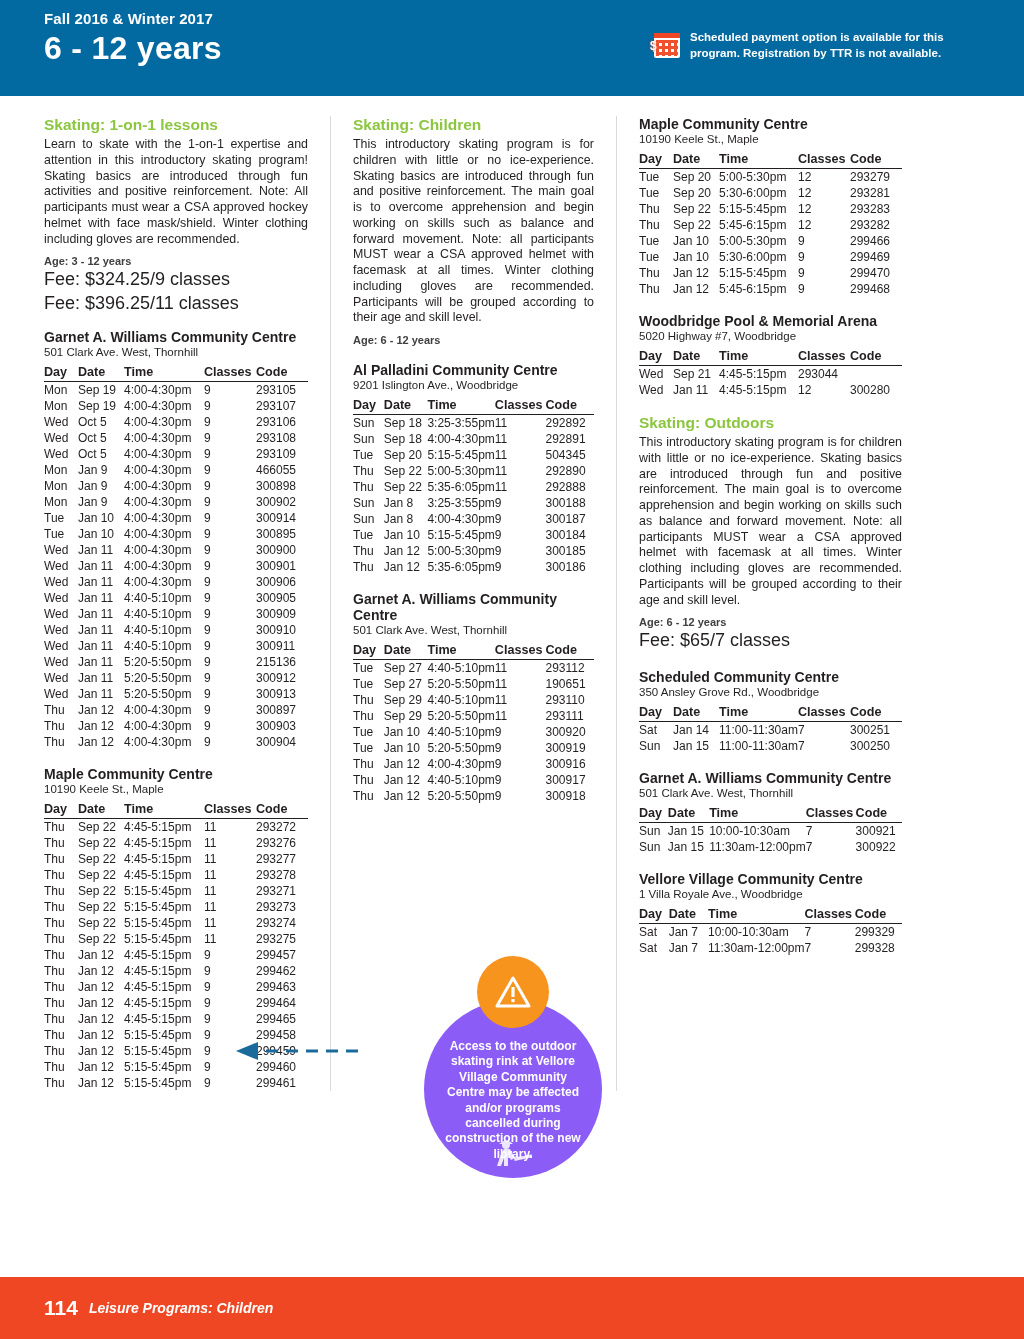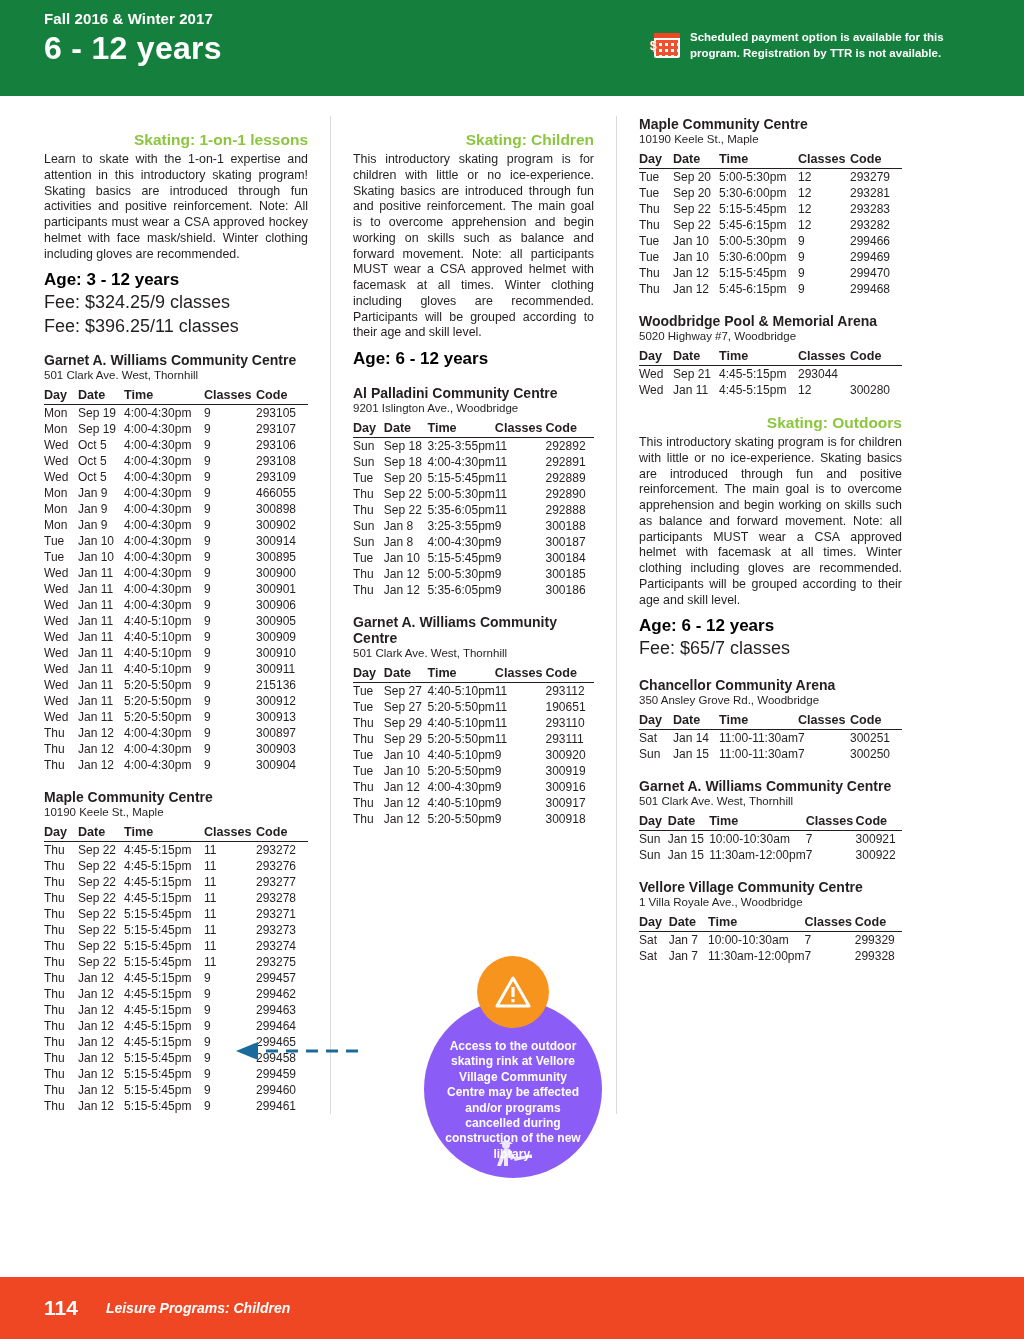--- a/index.html
+++ b/index.html
@@ -7,21 +7,21 @@
   body {
     width:1024px; height:1339px;
     font-family:"Liberation Sans", sans-serif;
     background:#ffffff;
     color:#231f20;
     position:relative;
     overflow:hidden;
   }
   
   .header {
-    background:#15803d;
+    background:#0369a1;
     color:#ffffff;
     height:96px;
     padding:10px 44px 0 44px;
     position:relative;
   }
   .header .season {
     font-size:15px; font-weight:bold; letter-spacing:.1px;
   }
   .header .agetitle {
     font-size:32px; font-weight:bold; margin-top:3px; letter-spacing:.3px;
@@ -63,31 +63,31 @@
     display:flex;
     gap:0;
     position:relative;
   }
   .col { width:286px; }
   .col.c1 { padding-right:22px; }
   .col.c2 { padding-left:22px; padding-right:22px; border-left:1px solid #d9dadb; }
   .col.c3 { padding-left:22px; border-left:1px solid #d9dadb; }
 
   h2.prog-title {
-    color:#8cc63f; font-size:15.5px; font-weight:bold; margin:15px 0 3px 0;text-align:right;
+    color:#8cc63f; font-size:15.5px; font-weight:bold; margin:0 0 3px 0;
   }
   h3.venue {
     font-size:14px; font-weight:bold; margin:16px 0 1px 0; color:#231f20;
   }
   h3.venue.first { margin-top:14px; }
   .addr { font-size:11.5px; margin:0 0 6px 0; }
   p.desc {
     font-size:12.4px; line-height:1.27; margin:0 0 8px 0; text-align:justify;
   }
-  .age { color:#000000; font-weight:bold; font-size:17px; margin:6px 0 1px 0; }
+  .age { color:#404040; font-weight:bold; font-size:11px; margin:6px 0 1px 0; }
   .fee { font-size:18px; margin:0; line-height:1.3; }
   .fees { margin-bottom:4px; }
 
   table.sched {
     width:100%; border-collapse:collapse; font-size:12px; margin-top:2px;
   }
   table.sched th {
     text-align:left; font-weight:bold; font-size:12.6px; padding:1px 0 2px 0;
     border-bottom:1px solid #231f20;
   }
@@ -131,21 +131,21 @@
     width:46px; height:30px; opacity:.85;
   }
   .dash-arrow {
     position:absolute; left:232px; top:1041px; width:126px; height:20px;
   }
 
   
   .footer {
     position:absolute; left:0; bottom:0; width:1024px; height:62px;
     background:#ef4723; color:#fff;
-    display:flex; align-items:center; padding-left:44px; gap:28px;
+    display:flex; align-items:center; padding-left:44px; gap:11px;
   }
   .footer .pnum { font-size:21px; font-weight:bold; }
   .footer .ftitle { font-size:14px; font-weight:bold;font-style:italic; }
 </style>
 </head>
 <body>
 
 <div class="header">
   <div class="season">Fall 2016 &amp; Winter 2017</div>
   <div class="agetitle">6 - 12 years</div>
@@ -514,21 +514,21 @@
               <td class="cell-date">Sep 18</td>
               <td class="cell-time">4:00-4:30pm</td>
               <td class="cell-classes">11</td>
               <td class="cell-code">292891</td>
             </tr>
             <tr>
               <td class="cell-day">Tue</td>
               <td class="cell-date">Sep 20</td>
               <td class="cell-time">5:15-5:45pm</td>
               <td class="cell-classes">11</td>
-              <td class="cell-code">292889</td>
+              <td class="cell-code">504345</td>
             </tr>
             <tr>
               <td class="cell-day">Thu</td>
               <td class="cell-date">Sep 22</td>
               <td class="cell-time">5:00-5:30pm</td>
               <td class="cell-classes">11</td>
               <td class="cell-code">292890</td>
             </tr>
             <tr>
               <td class="cell-day">Thu</td>
@@ -756,21 +756,21 @@
               <td class="cell-code">300280</td>
             </tr>
           </tbody>
       </table>
 
       <h2 class="prog-title" style="margin-top:16px">Skating: Outdoors</h2>
       <p class="desc">This introductory skating program is for children with little or no ice-experience. Skating basics are introduced through fun and positive reinforcement. The main goal is to overcome apprehension and begin working on skills such as balance and forward movement. Note: all participants MUST wear a CSA approved helmet with facemask at all times. Winter clothing including gloves are recommended. Participants will be grouped according to their age and skill level.</p>
       <div class="age">Age: 6 - 12 years</div>
       <p class="fee">Fee:  $65/7 classes</p>
 
-      <h3 class="venue">Chancellor Community Arena</h3>
+      <h3 class="venue">Scheduled Community Centre</h3>
       <div class="addr">350 Ansley Grove Rd., Woodbridge</div>
       <table class="sched">
         <thead>
             <tr>
           <th class="col-day">Day</th>
           <th class="col-date">Date</th>
           <th class="col-time">Time</th>
           <th class="col-classes">Classes</th>
           <th class="col-code">Code</th>
         </tr>

